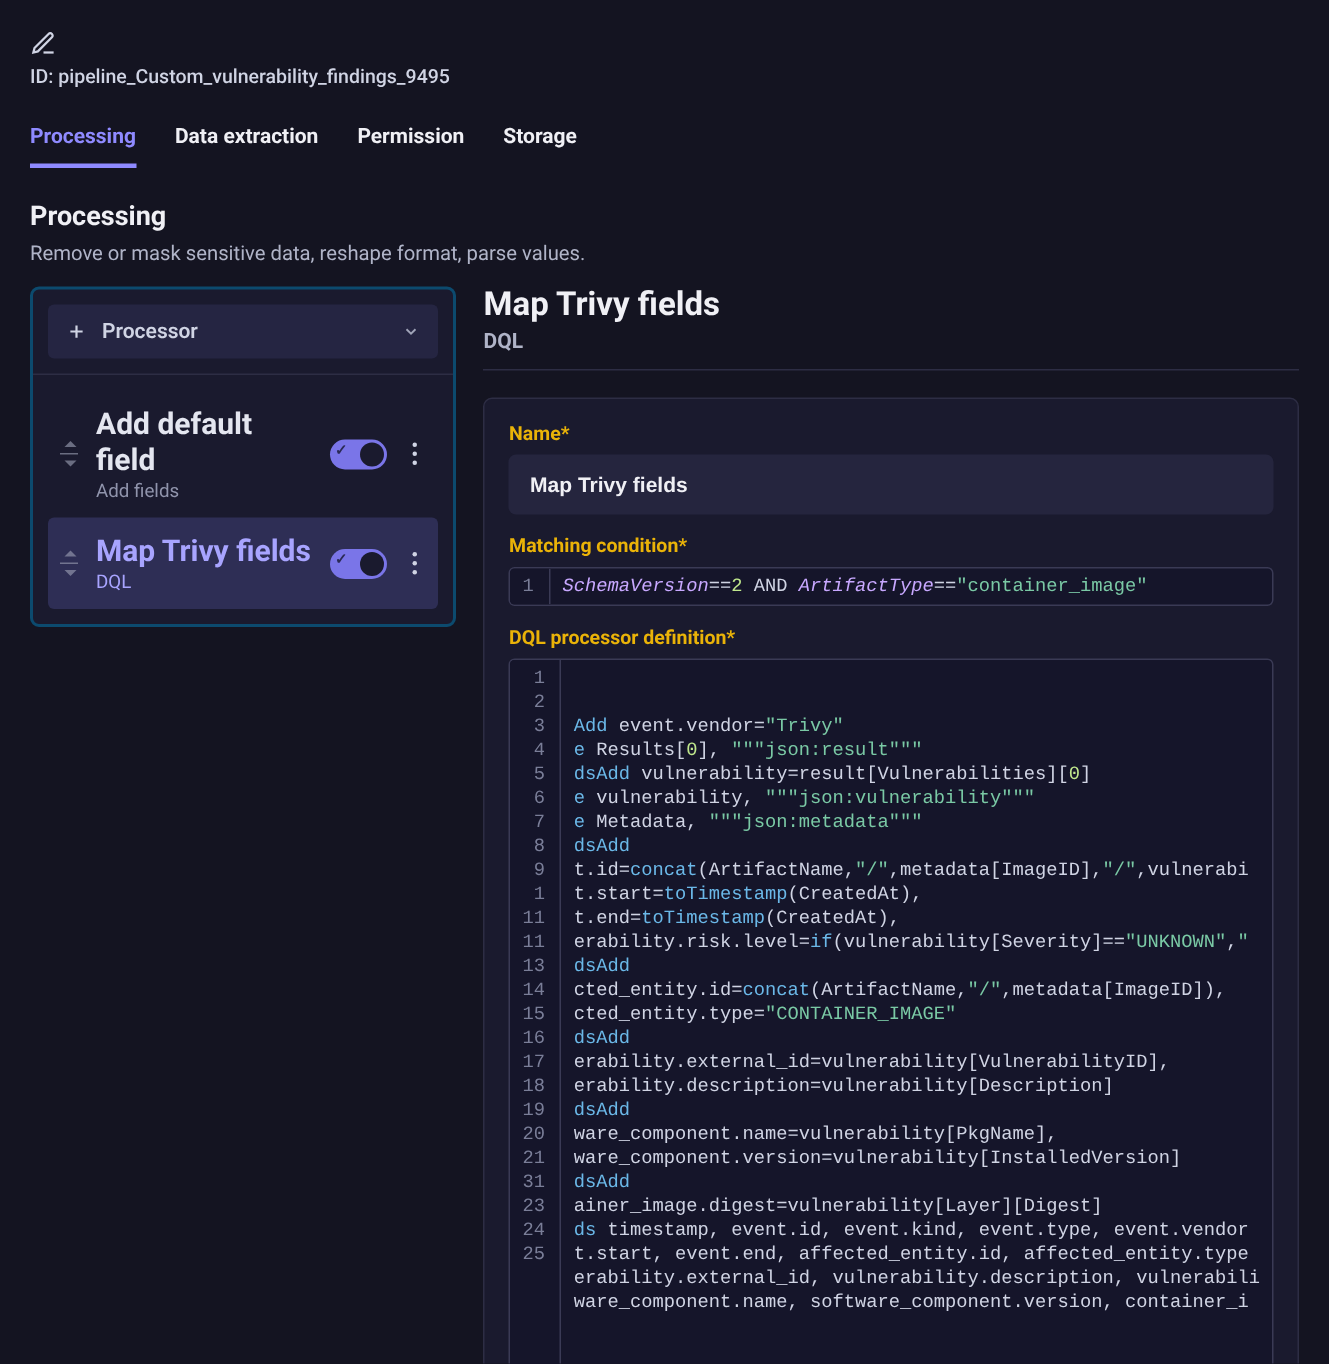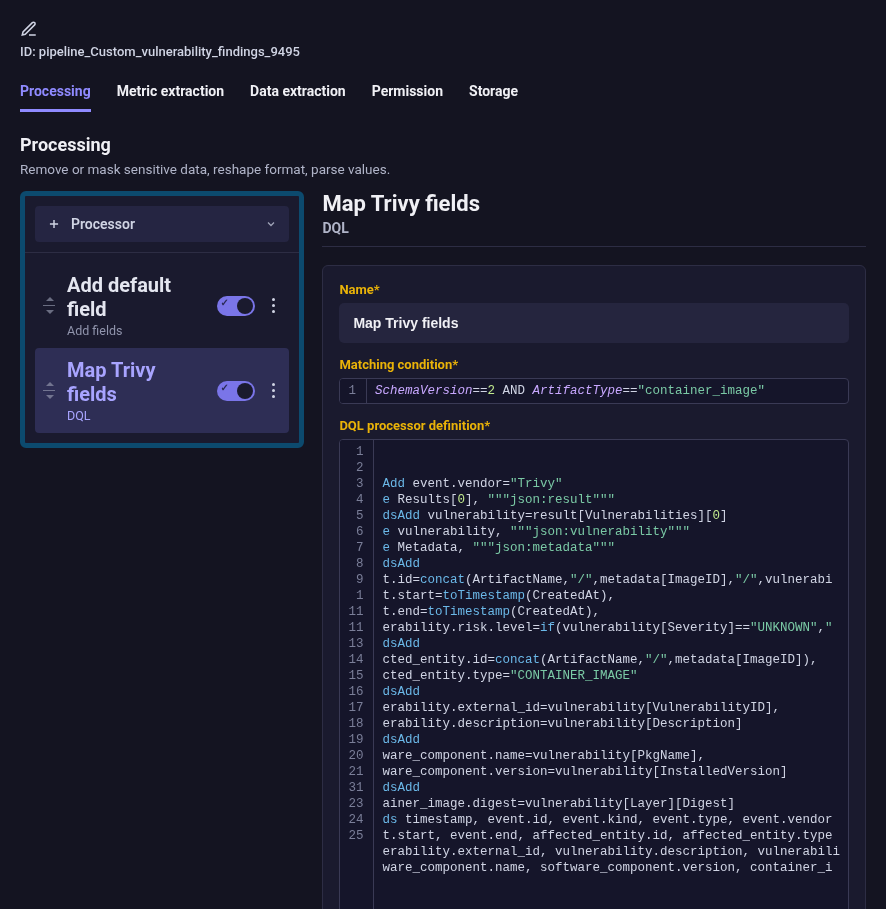--- a/index.html
+++ b/index.html
@@ -16,21 +16,21 @@
   .page-title h1 { font-size: 27px; font-weight: 700; color:#f0f0f5;}
   .edit-icon { width:18px; height:18px; stroke:#d0d4e4; }
   .id-line { margin: 0 20px 18px 20px; font-size:13px; color:#d0d4e4; font-weight:500;}
   .tabs { display:flex; gap:26px; margin: 0 20px; border-bottom: none;}
   .tab { padding: 6px 0 10px 0; font-size:14px; font-weight:700; color:#f0f0f5; cursor:pointer; }
   .tab.active { color:#8f8aff; border-bottom: 3px solid #8f8aff; }
   .section-header { margin: 22px 20px 6px 20px; }
   .section-header h2 { font-size:18px; font-weight:700; color:#f0f0f5; }
   .section-desc { margin: 0 20px 14px 20px; font-size:13.5px; color:#b0b4c8; }
   .two-col { display:flex; gap:18px; margin: 0 20px; align-items:flex-start;}
-  .left-panel { width: 300px; background:#1a1a2e; border:5px solid #0c4a6e; border-radius:6px; padding:10px; }
+  .left-panel { width: 300px; background:#1a1a2e; border:2px solid #0c4a6e; border-radius:6px; padding:10px; }
   .processor-dd { background:#252542; border-radius:4px; padding:10px 12px; display:flex; align-items:center; gap:10px; cursor:pointer;}
   .processor-dd .plus { width:14px; height:14px; stroke:#d0d4e4;}
   .processor-dd .label { flex:1; font-weight:600; color:#d0d4e4;}
   .processor-dd .chev { width:12px; height:12px; stroke:#a0a4b8;}
   .hr { height:1px; background:#2d2d44; margin:10px -10px; }
   .proc-item { display:flex; align-items:center; gap:10px; padding:10px 8px; border-radius:4px; }
   .proc-item.selected { background:#2e2e55; }
   .drag-handle { width:14px; display:flex; flex-direction:column; gap:2px; opacity:0.6;}
   .drag-handle span { display:block; width:12px; height:1px; background:#a0a4b8;}
   .drag-handle::before, .drag-handle::after { content:''; width:0; height:0; border-left:4px solid transparent; border-right:4px solid transparent; margin:0 auto;}
@@ -74,21 +74,20 @@
 <div class="page-title">
   <svg class="edit-icon" viewBox="0 0 24 24" fill="none" stroke="currentColor" stroke-width="2">
       <path d="M12 20h9"></path>
       <path d="M16.5 3.5a2.12 2.12 0 1 1 3 3L7 19l-4 1 1-4z"></path>
     </svg>
 </div>
 <div class="id-line">ID: pipeline_Custom_vulnerability_findings_9495</div>
 
 <div class="tabs">
   <div class="tab active">Processing</div>
-  <div class="tab">Metric extraction</div>
   <div class="tab">Data extraction</div>
   <div class="tab">Permission</div>
   <div class="tab">Storage</div>
 </div>
 
 <div class="section-header">
     <h2>Processing</h2>
   </div>
 <div class="section-desc">Remove or mask sensitive data, reshape format, parse values.</div>
 

